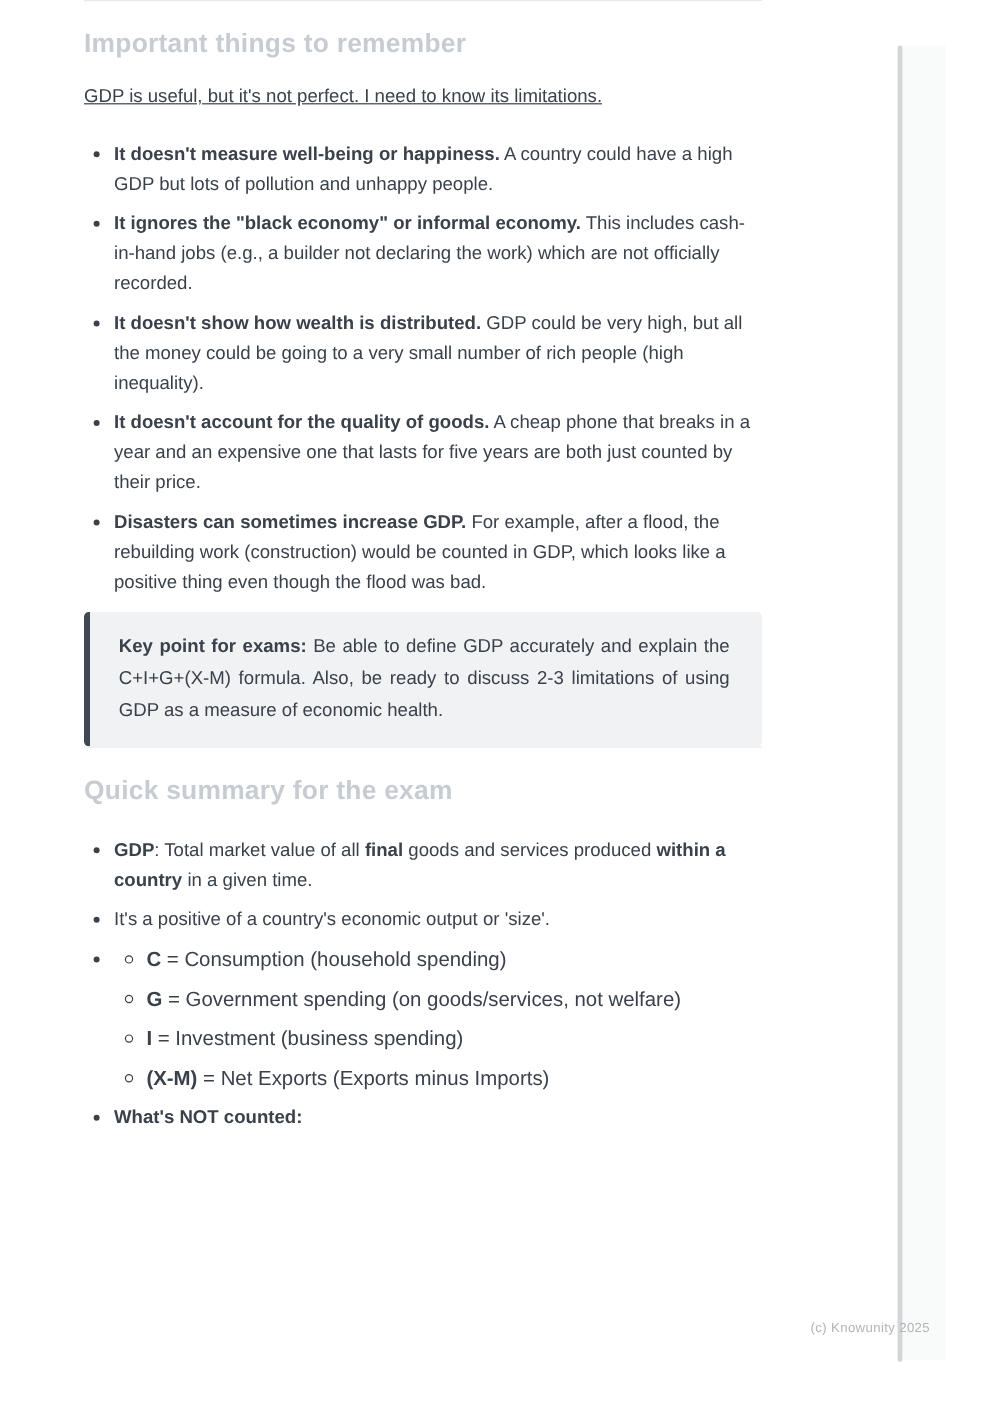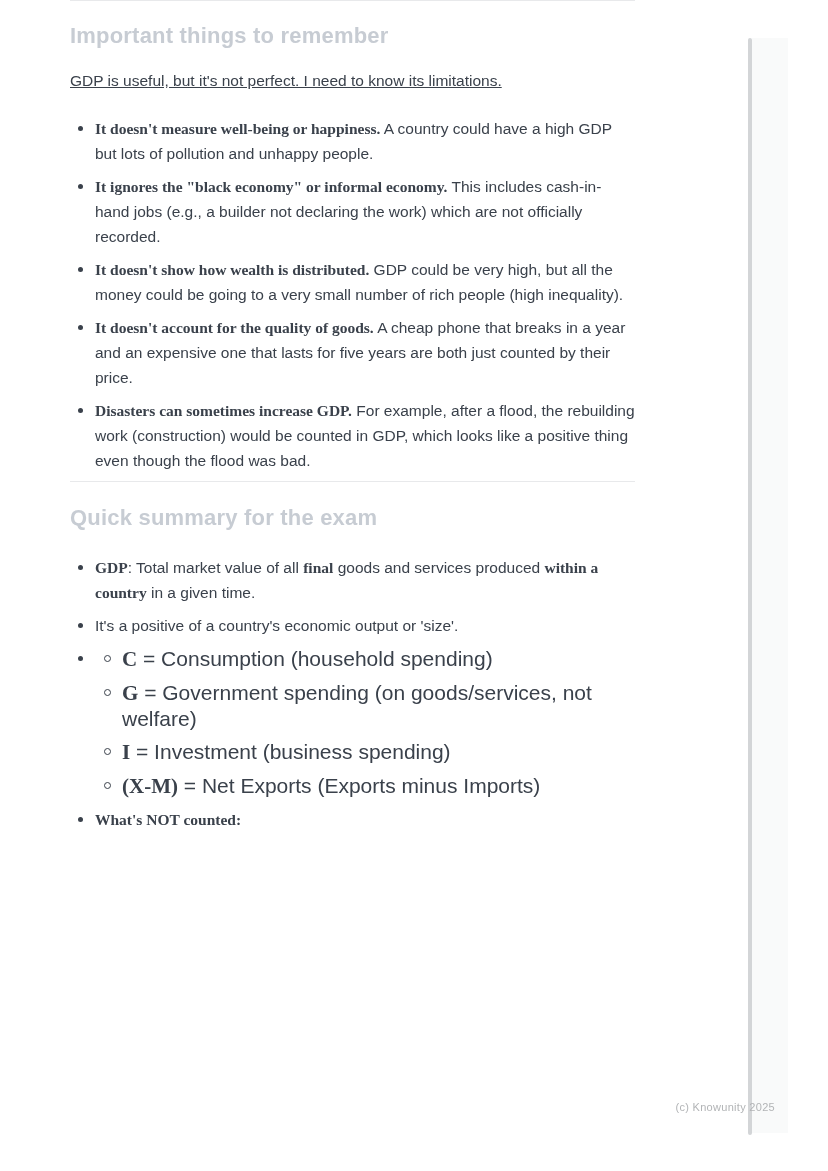--- a/index.html
+++ b/index.html
@@ -14,29 +14,29 @@
   hr.divider{border:none;border-top:1px solid var(--divider,#e8e9eb);margin:0;height:0;}
   .divider-top{margin-top:40px;}
   .divider-mid{margin-top:28px;}
   h1{font-size:22px;line-height:28px;font-weight:700;color:var(--heading,#c7ccd3);margin:21px 0 0;letter-spacing:.2px;}
   h1.h2{margin-top:22px;}
   .intro{font-size:15.5px;line-height:25px;margin:18px 0 0;text-decoration:underline;}
   ul.list{list-style:none;margin:23px 0 0;padding:0;}
   ul.list>li{position:relative;padding-left:25px;margin:0 0 8px;font-size:15.5px;line-height:25px;}
   .dot{position:absolute;left:8px;top:10px;width:5px;height:5px;border-radius:50%;background:var(--text,#3a414b);}
   ul.sub{list-style:none;margin:0;padding:0;}
-  ul.sub>li{position:relative;padding-left:27px;margin:0 0 8px;font-size:21px;line-height:25px;}
+  ul.sub>li{position:relative;padding-left:27px;margin:0 0 8px;font-size:17px;line-height:25px;}
   .circle{position:absolute;left:9px;top:9px;width:5px;height:5px;border:1.5px solid var(--text,#3a414b);border-radius:50%;background:transparent;box-sizing:content-box;}
   .callout{
     margin-top:12px;background:var(--callout_bg,#f1f2f3);
     border-left:5px solid var(--callout_border,#3f4855);
     border-radius:4px;padding:15px 27px 16px 24px;
   }
   .callout-text{font-size:15.5px;line-height:27px;text-align:justify;}
-  .seg-b{font-weight:700;font-family:Liberation Serif, serif;}
+  .seg-b{font-weight:700;}
   .seg-v{font-family:"DejaVu Serif","Liberation Serif",serif;font-style:italic;font-size:16.5px;}
   .seg-o{font-family:"DejaVu Serif","Liberation Serif",serif;font-size:16.5px;}
   .side-shade{position:absolute;left:752px;top:38px;width:36px;height:1095px;background:#f9fafa;z-index:1;}
   .scrollbar{position:absolute;left:748px;top:38px;width:4px;height:1097px;background:var(--scrollbar,#d3d5d7);border-radius:2px;z-index:2;}
   .watermark{position:absolute;top:1101px;right:53px;font-size:11px;letter-spacing:.3px;color:var(--watermark,#b2b4b6);z-index:3;text-align:right;}
 </style>
 </head>
 <body>
 
 <div class="page">
@@ -64,20 +64,23 @@
       <li>
         <span class="dot"></span>
         <span><span class="seg-b">It doesn't account for the quality of goods.</span><span> A cheap phone that breaks in a year and an expensive one that lasts for five years are both just counted by their price.</span></span>
       </li>
       <li>
         <span class="dot"></span>
         <span><span class="seg-b">Disasters can sometimes increase GDP.</span><span> For example, after a flood, the rebuilding work (construction) would be counted in GDP, which looks like a positive thing even though the flood was bad.</span></span>
       </li>
     </ul>
 
+    <div class="callout">
+      <div class="callout-text"><span class="seg-b">Key point for exams:</span><span> Be able to define GDP accurately and explain the C+I+G+(X-M) formula. Also, be ready to discuss 2-3 limitations of using GDP as a measure of economic health.</span></div>
+    </div>
 
     <hr class="divider divider-mid">
 
     <h1 class="h2">Quick summary for the exam</h1>
 
     <ul class="list">
       <li>
         <span class="dot"></span>
         <span><span class="seg-b">GDP</span><span>: Total market value of all </span><span class="seg-b">final</span><span> goods and services produced </span><span class="seg-b">within a country</span><span> in a given time.</span></span>
       </li>

